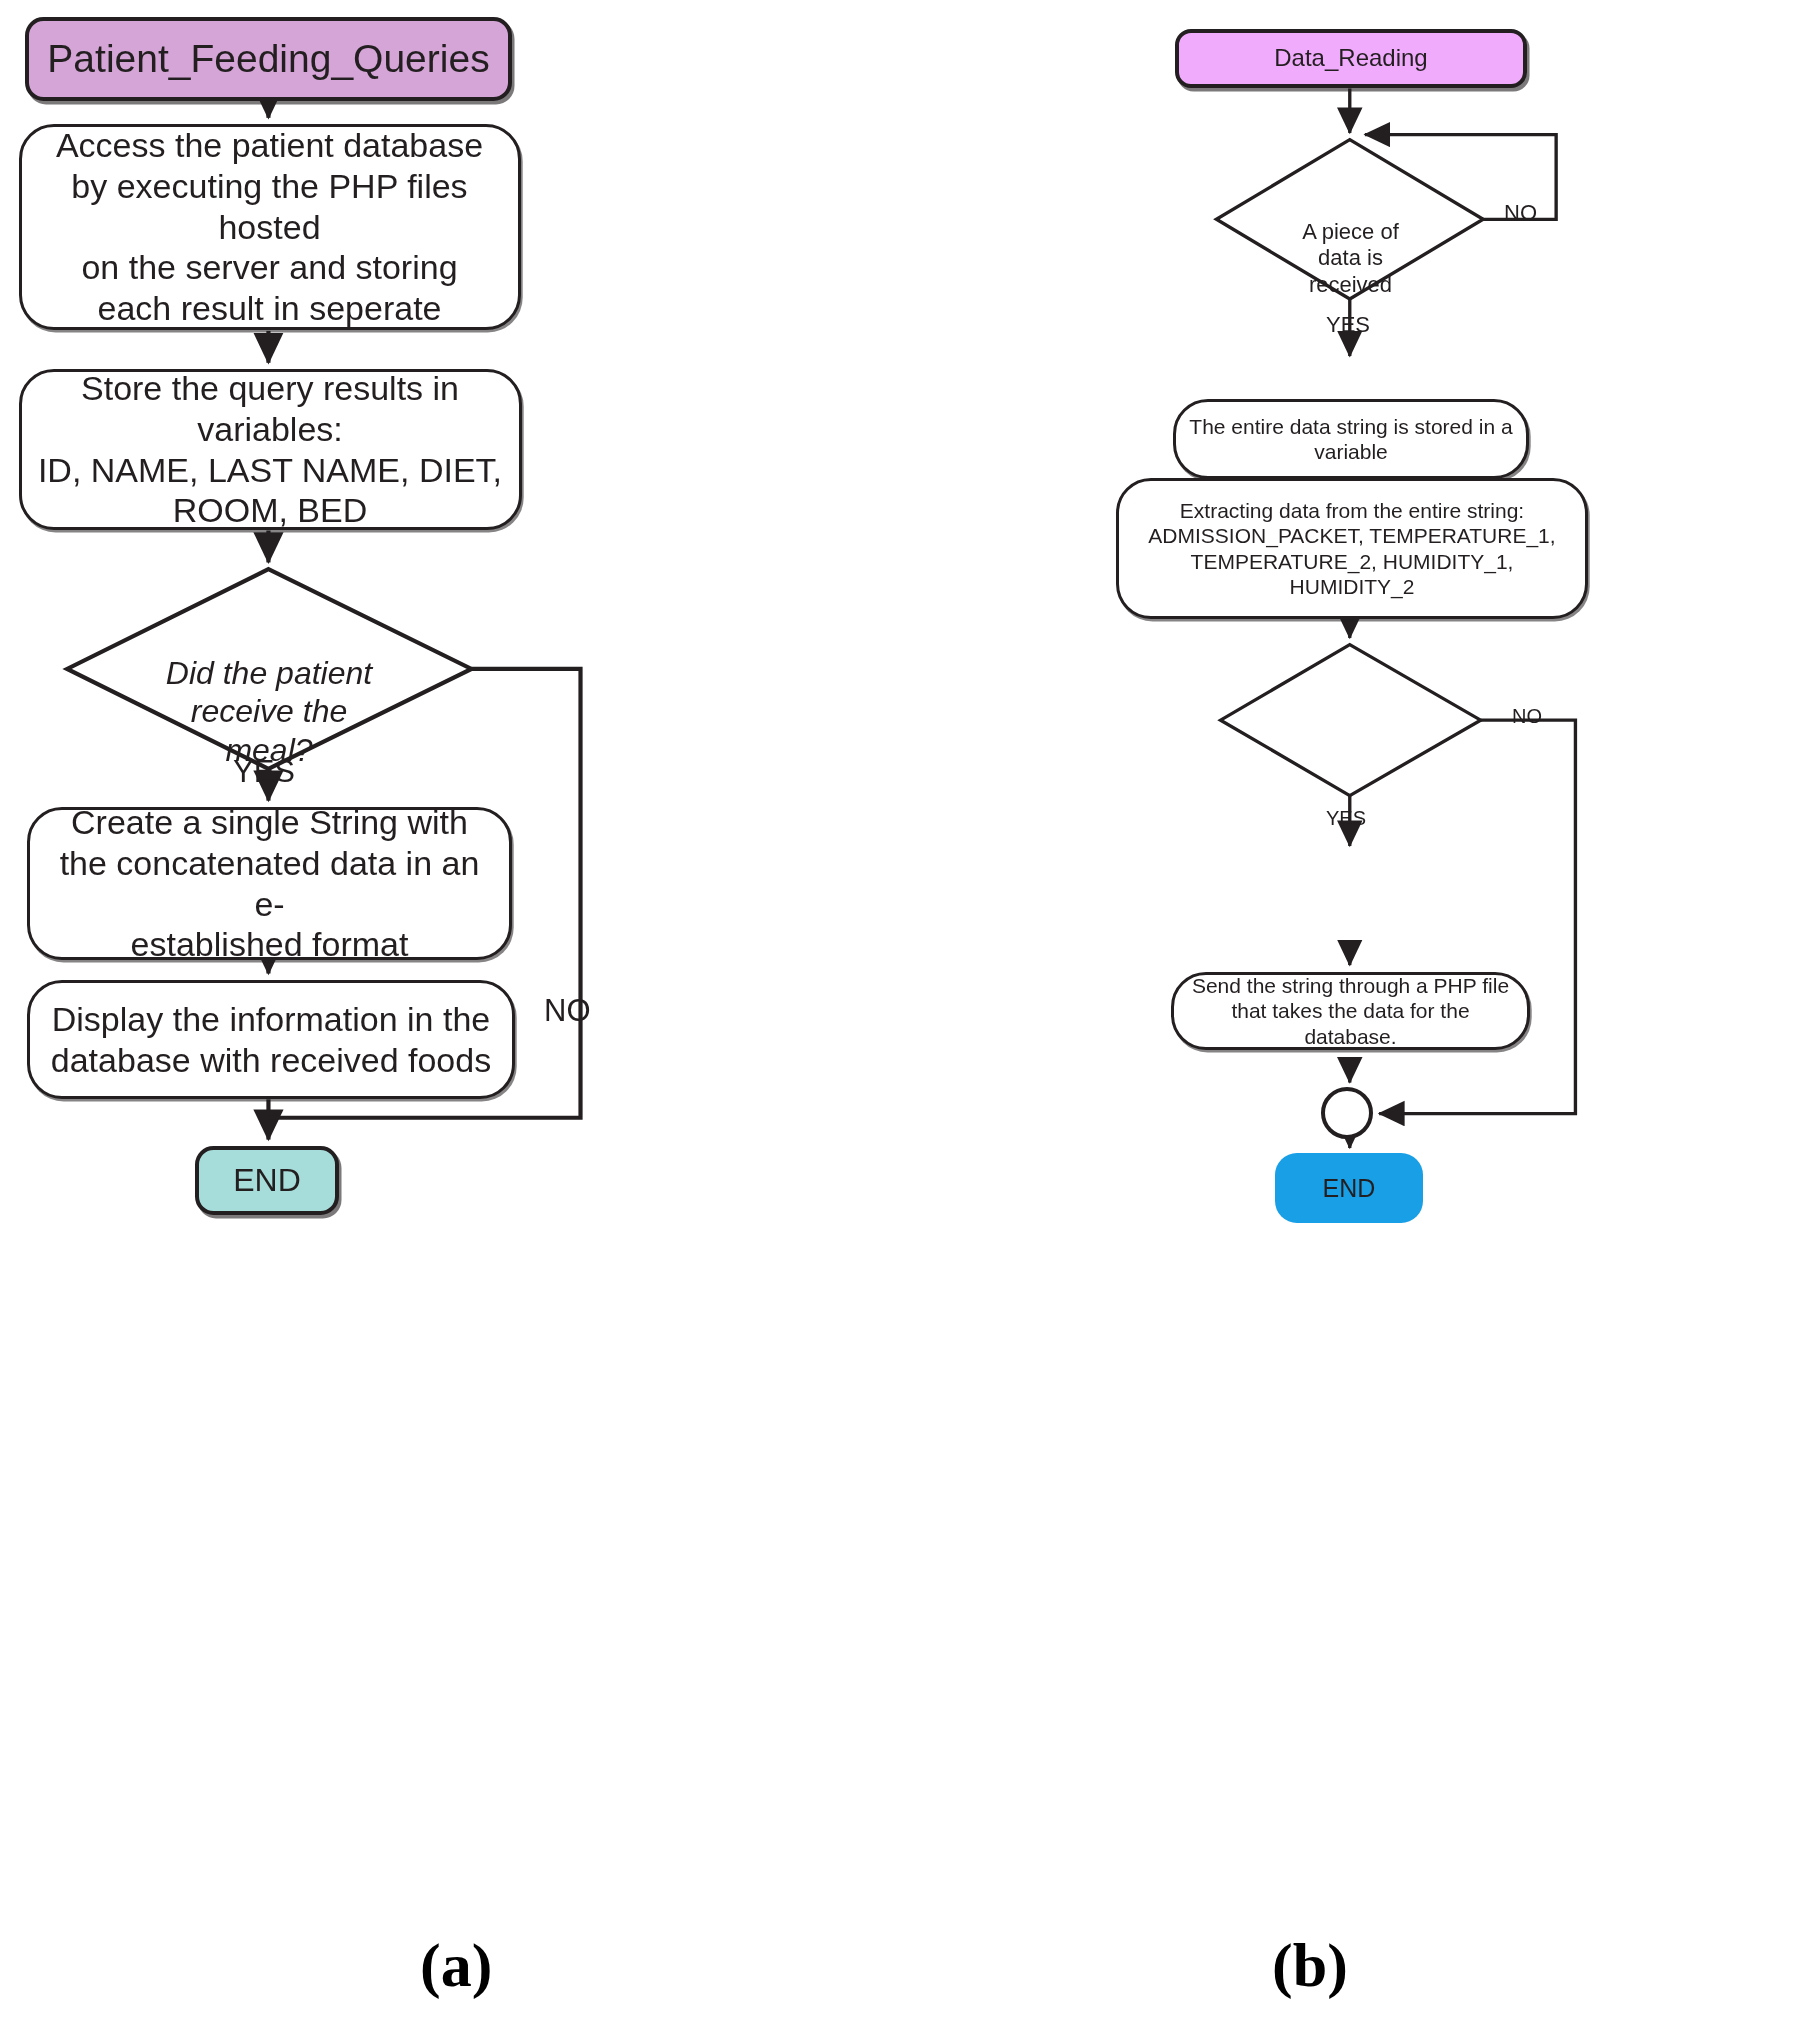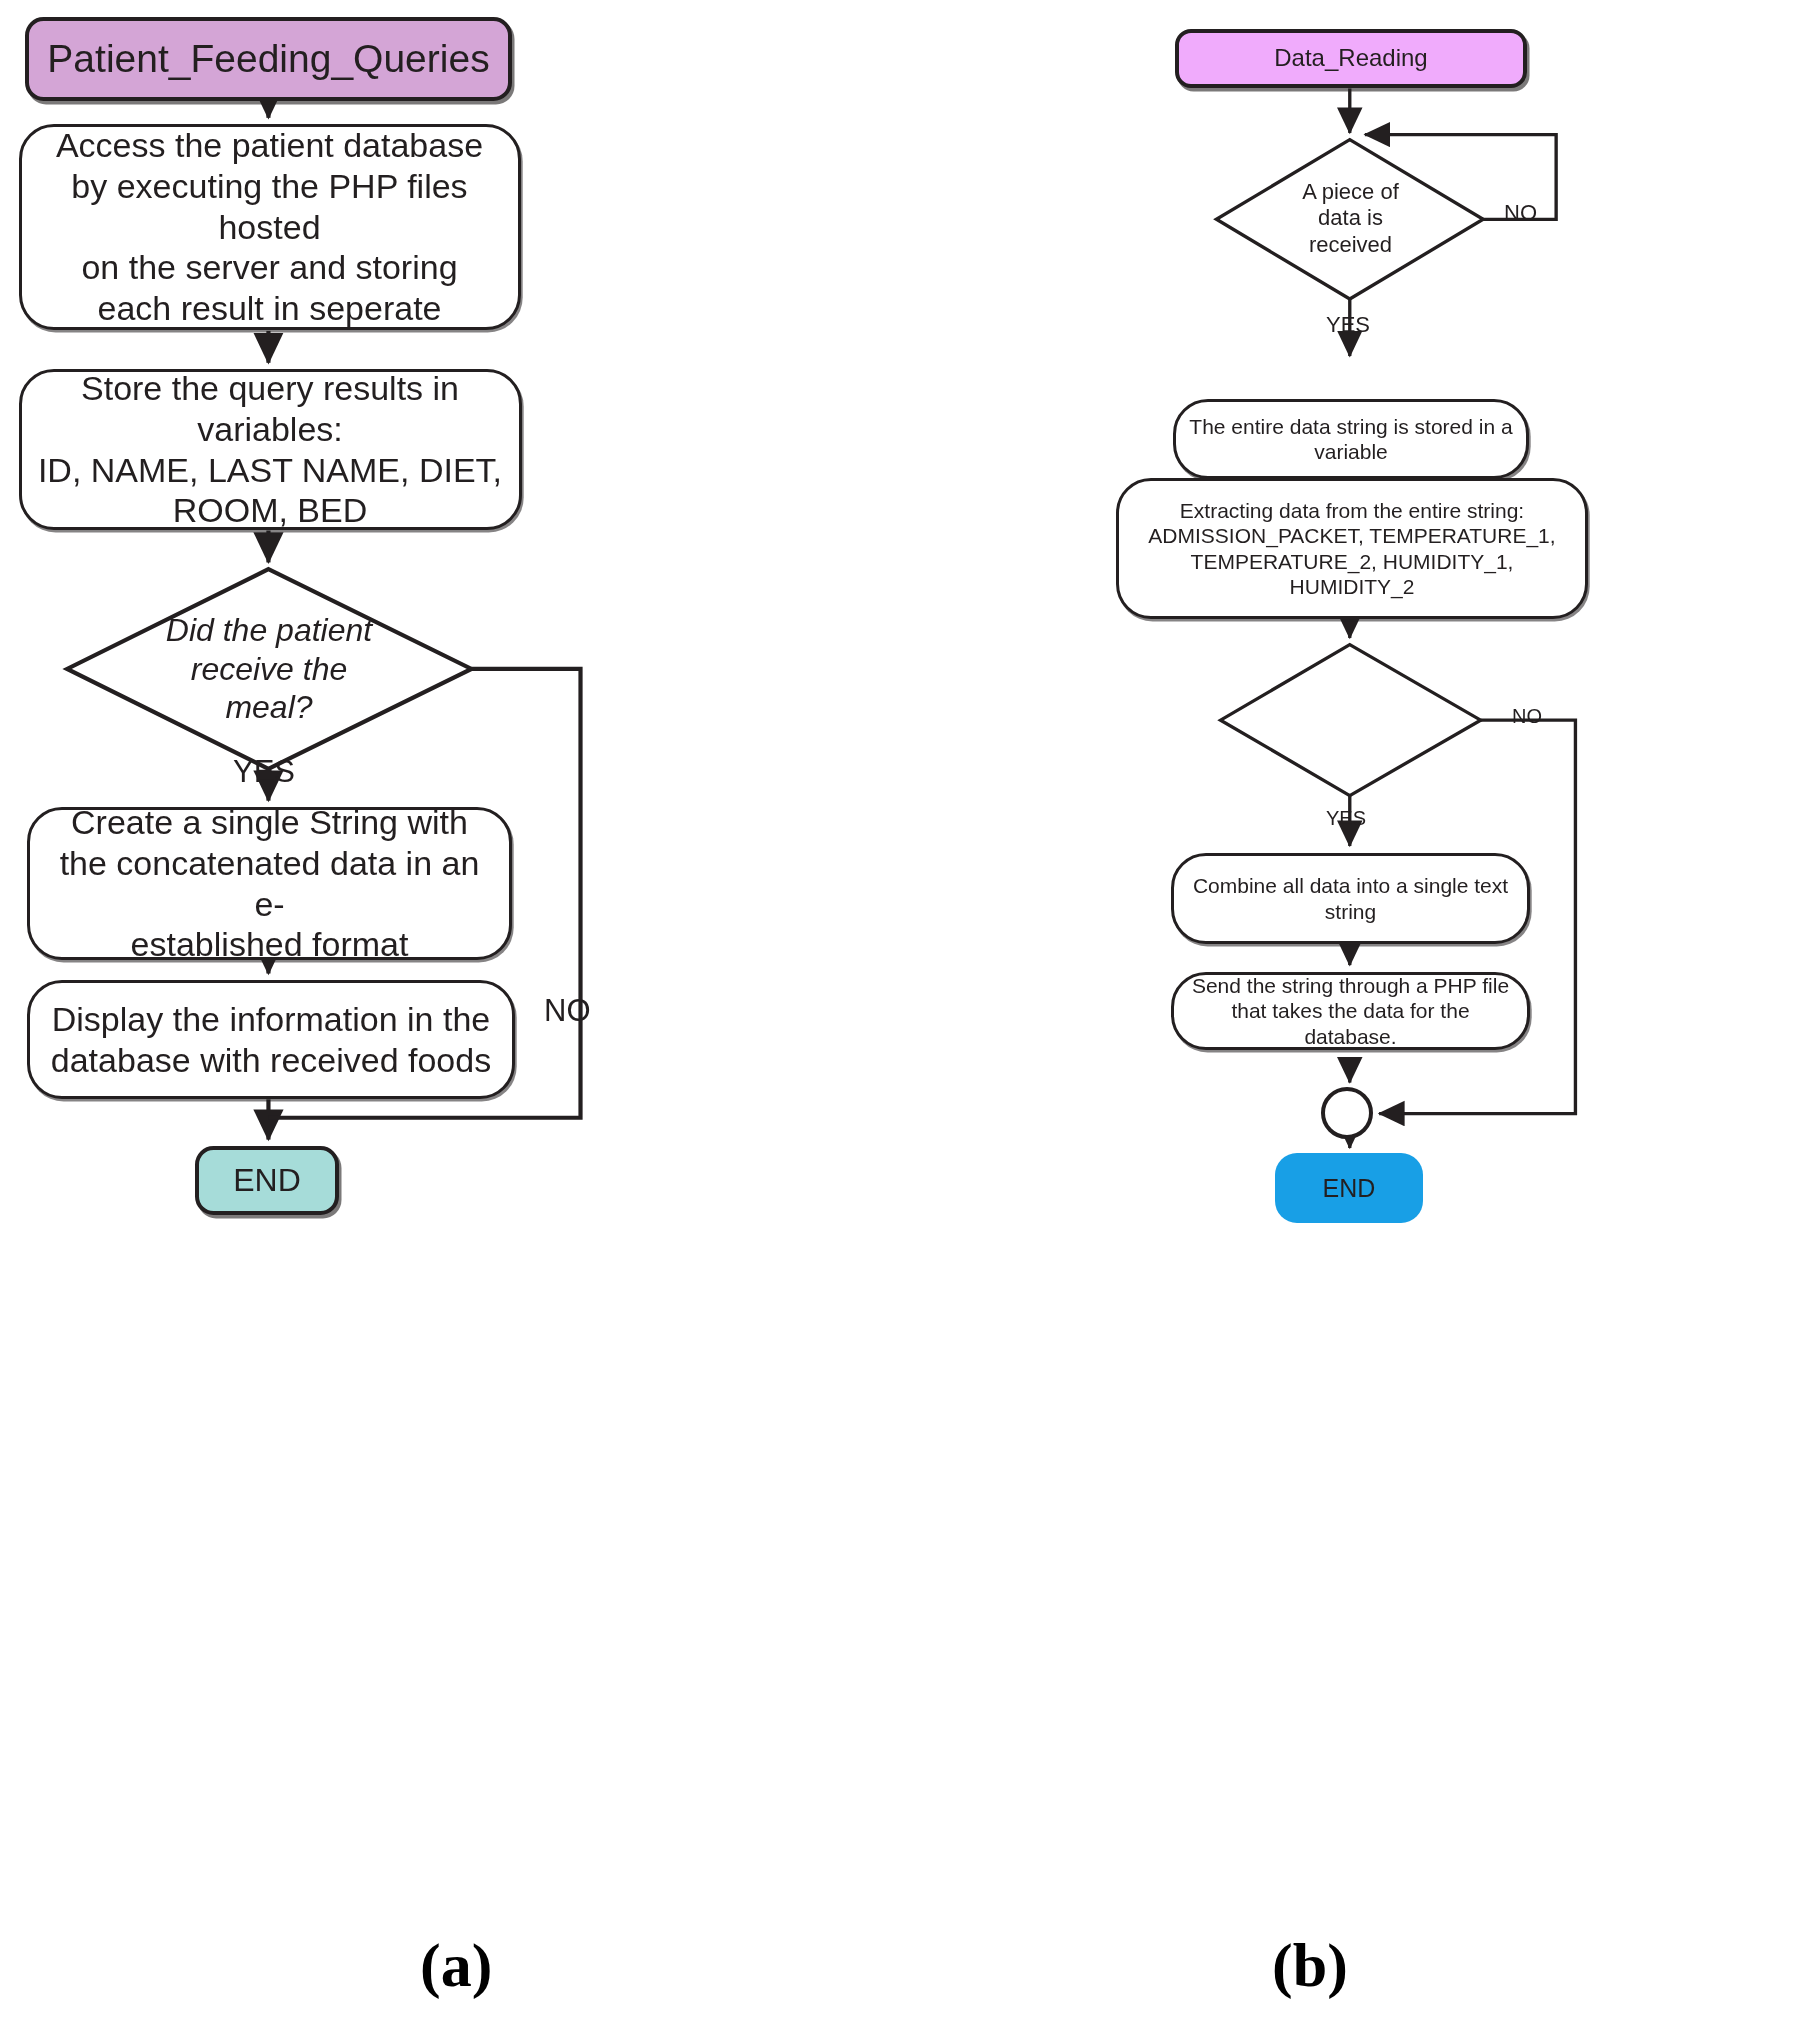--- a/index.html
+++ b/index.html
@@ -64,20 +64,21 @@
   .term-purple { background: #d4a5d6; }
   .term-pink   { background: #f0abfc; border-radius: 16px; }
   .term-teal   { background: #a6dcd9; }
   .term-blue   { background: #189fe6; border: none; box-shadow: none; border-radius: 22px; }
 
   
   .dec {
     background: transparent;
     border: none;
     z-index: 3;
+    align-items: flex-end;
   }
 
   
   .junction {
     position: absolute;
     box-sizing: border-box;
     border: 4.2px solid #231f20;
     border-radius: 50%;
     background: #ffffff;
     z-index: 3;
@@ -244,24 +245,20 @@
 variable</span>
   </div>
 
   <div class="node proc n-b-p2">
     <span class="txt">Extracting data from the entire string:
 ADMISSION_PACKET, TEMPERATURE_1,
 TEMPERATURE_2, HUMIDITY_1, HUMIDITY_2</span>
   </div>
 
 
-  <div class="node proc n-b-p3">
-    <span class="txt">Combine all data into a single text
-string</span>
-  </div>
 
   <div class="node proc n-b-p4">
     <span class="txt">Send the string through a PHP file
 that takes the data for the
 database.</span>
   </div>
 
   <div class="junction n-b-junc"></div>
 
   <div class="node term term-blue n-b-end">

